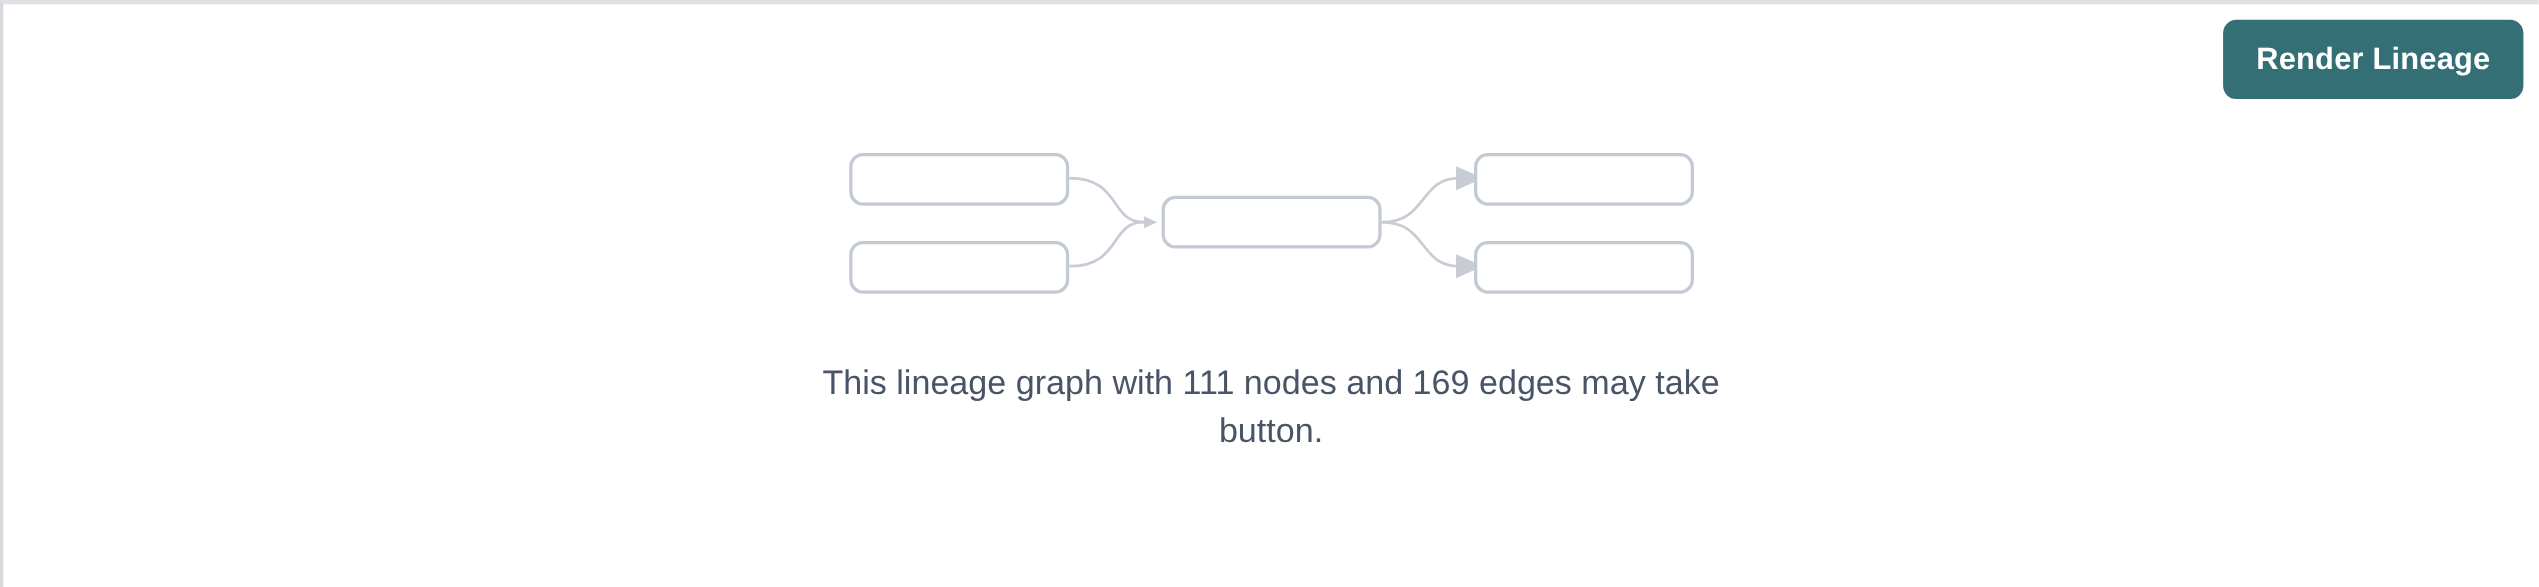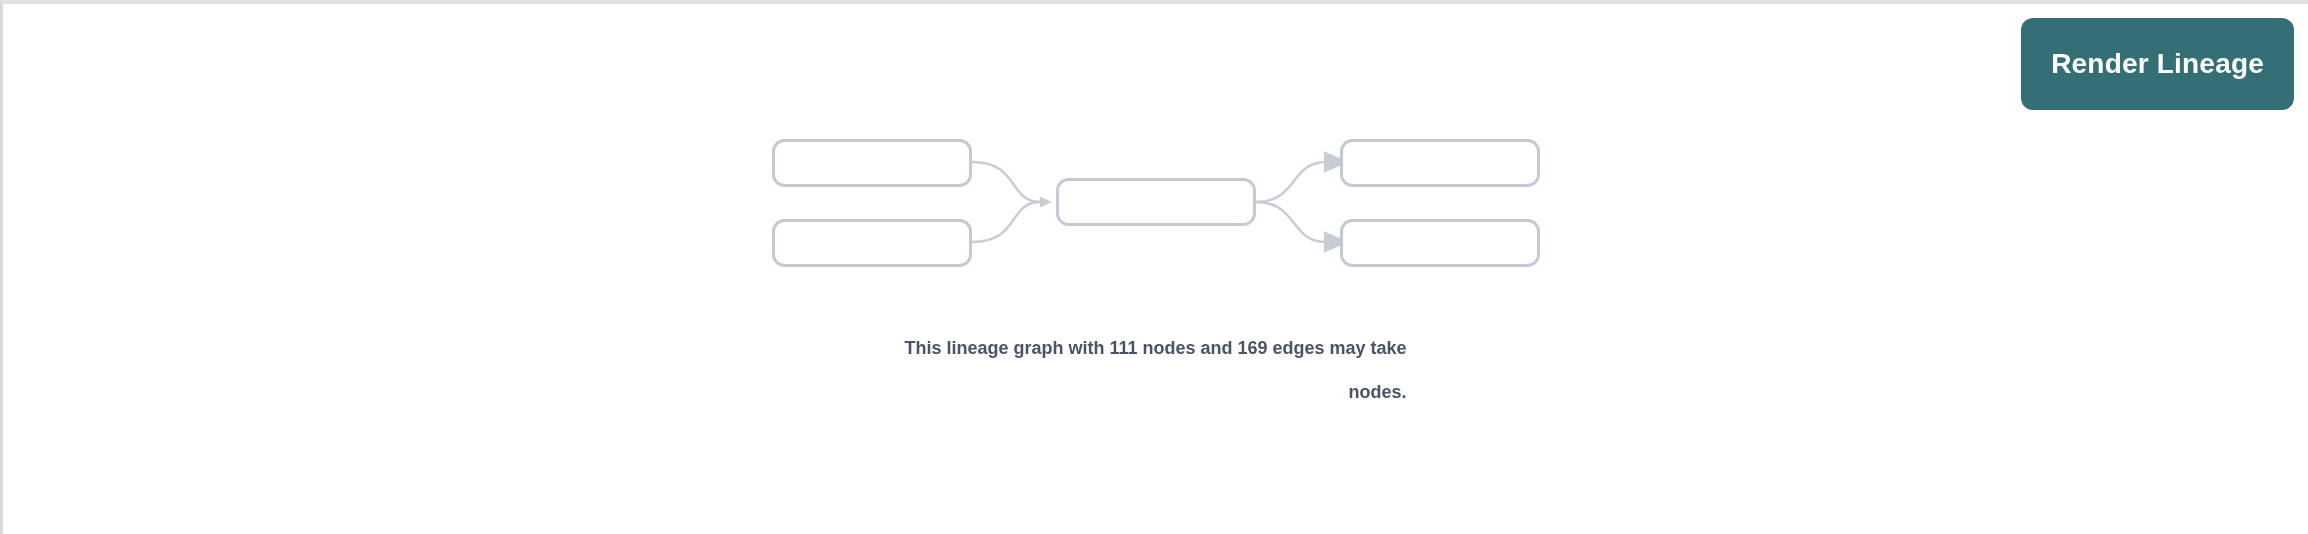--- a/index.html
+++ b/index.html
@@ -26,21 +26,21 @@
     height: 534px;
     background: var(--panel-bg);
     border-top: 4px solid var(--panel-border-top);
     border-left: 3px solid var(--panel-border-left);
     overflow: hidden;
   }
   .render-btn {
     position: absolute;
     top: 14px;
     right: 14px;
-    height: 92px;
+    height: 72px;
     min-width: 256px;
     padding: 0 30px;
     background: var(--accent);
     color: var(--accent-text);
     border: none;
     border-radius: 12px;
     font-family: "Liberation Sans", sans-serif;
     font-size: 28px;
     font-weight: 700;
     letter-spacing: 0.2px;
@@ -56,24 +56,24 @@
     transform: translateX(-50%);
     width: 772px;
     height: 140px;
   }
   .graph-placeholder svg { display: block; }
   .lineage-message {
     position: absolute;
     top: 322px;
     left: 50%;
     transform: translateX(-50%);
-    text-align: right;
+    text-align: center;
     color: var(--message-text);
-    font-size: 18px;
-    font-weight: 700;
+    font-size: 31px;
+    font-weight: 400;
     line-height: 44px;
     white-space: nowrap;
   }
 </style>
 </head>
 <body>
 
 <div class="panel">
 
   <button class="render-btn">Render Lineage</button>
@@ -99,16 +99,16 @@
         <rect x="3.5" y="85.5" width="197" height="45" rx="11"></rect>
         <rect x="287.5" y="44.5" width="197" height="45" rx="11"></rect>
         <rect x="571.5" y="5.5" width="197" height="45" rx="11"></rect>
         <rect x="571.5" y="85.5" width="197" height="45" rx="11"></rect>
       </g>
     </svg>
   </div>
 
   <div class="lineage-message">
     <div>This lineage graph with 111 nodes and 169 edges may take</div>
-    <div>nodes.</div>
+    <div>button.</div>
   </div>
 
 </div>
 
 </body></html>

